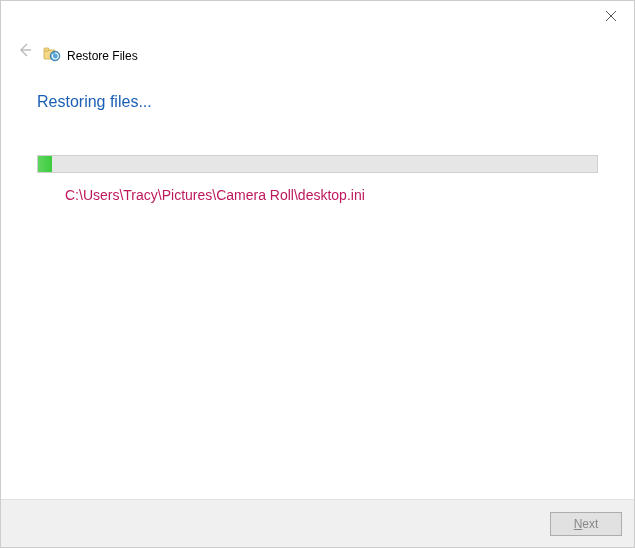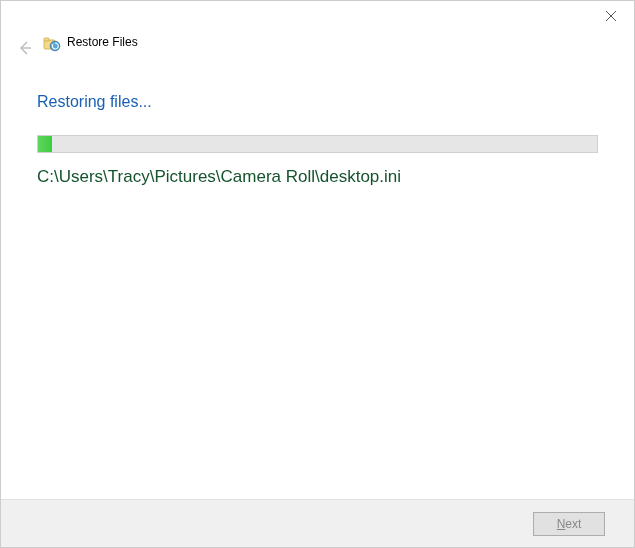--- a/index.html
+++ b/index.html
@@ -32,21 +32,21 @@
       align-items: center;
       justify-content: center;
       cursor: pointer;
     }
     .close-btn svg {
       width: 10px;
       height: 10px;
     }
     .header-row {
       display: flex;
-      align-items: flex-start;
+      align-items: flex-end;
       padding: 0 10px;
       height: 28px;
       margin-top: -2px;
     }
     .back-arrow {
       width: 28px;
       height: 26px;
       display: flex;
       align-items: center;
       justify-content: center;
@@ -69,47 +69,48 @@
       color: #000000;
     }
     .content {
       flex: 1;
       padding: 30px 36px 10px 36px;
     }
     .main-heading {
       font-size: 16px;
       color: #1a5fb4;
       font-weight: 400;
-      margin-bottom: 24px;
+      margin-bottom: 44px;
     }
     .progress-outer {
       width: 100%;
       height: 18px;
       background: #e6e6e6;
       border: 1px solid #d0d0d0;
       position: relative;
       margin-bottom: 14px;
     }
     .progress-inner {
       height: 100%;
       background: linear-gradient(to right, #5fd65f, #3dcc3d);
       width: 2.5%;
     }
     .current-file {
-      font-size: 17px;
-      color: #14532d;
+      font-size: 14px;
+      color: #be185d;
+      margin-left: 28px;
     }
     .footer {
       height: 48px;
       background: #f0f0f0;
       border-top: 1px solid #e0e0e0;
       display: flex;
       align-items: center;
       justify-content: flex-end;
-      padding-right: 29px;
+      padding-right: 12px;
       gap: 8px;
     }
     .btn {
       min-width: 72px;
       height: 24px;
       font-size: 12px;
       background: #e1e1e1;
       border: 1px solid #adadad;
       cursor: pointer;
       padding: 0 12px;

